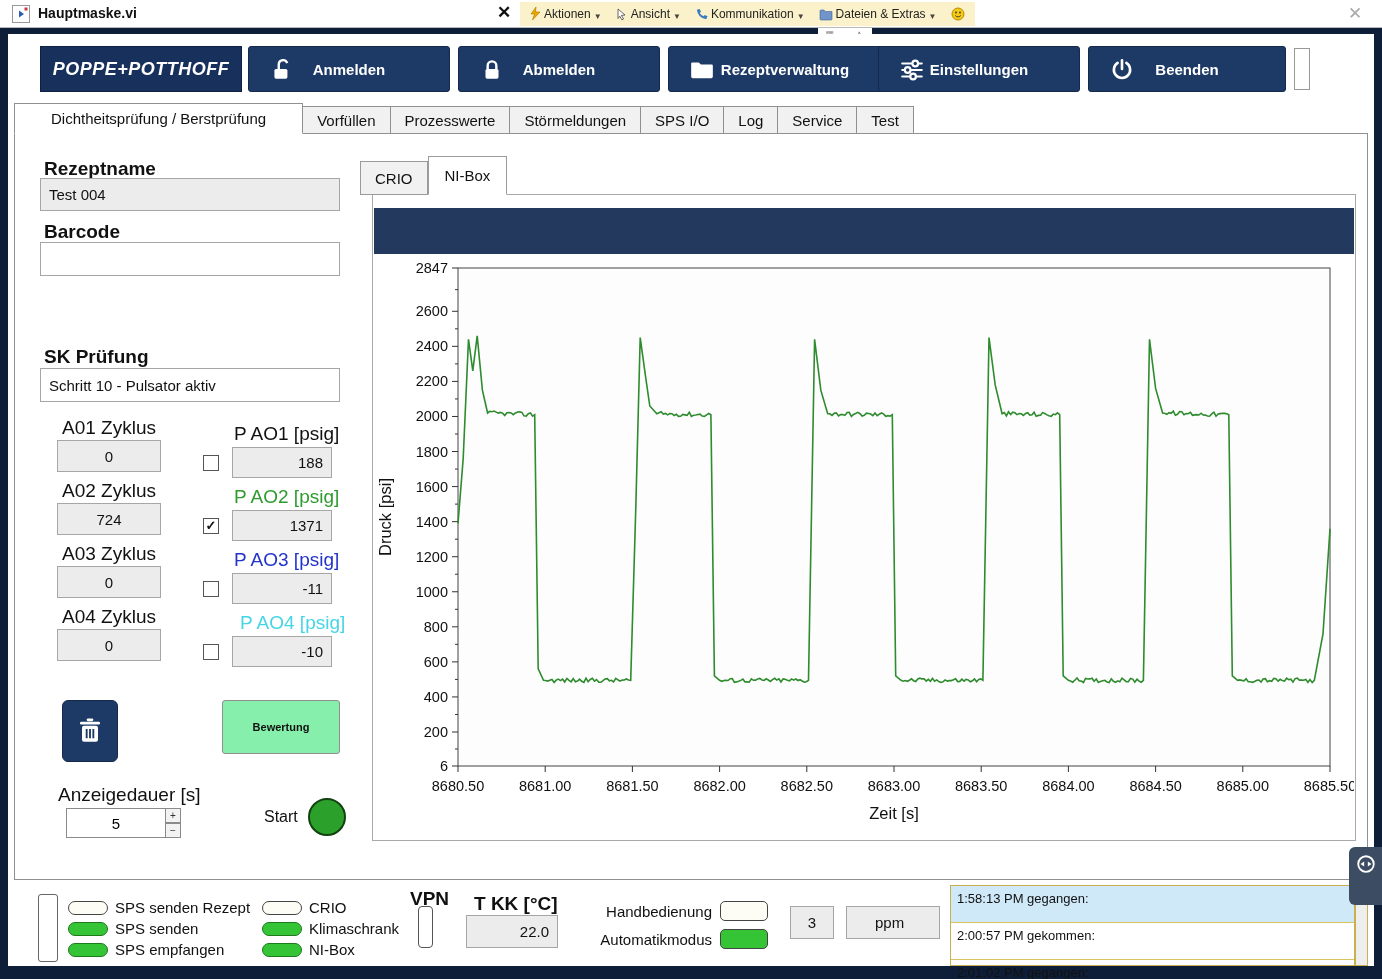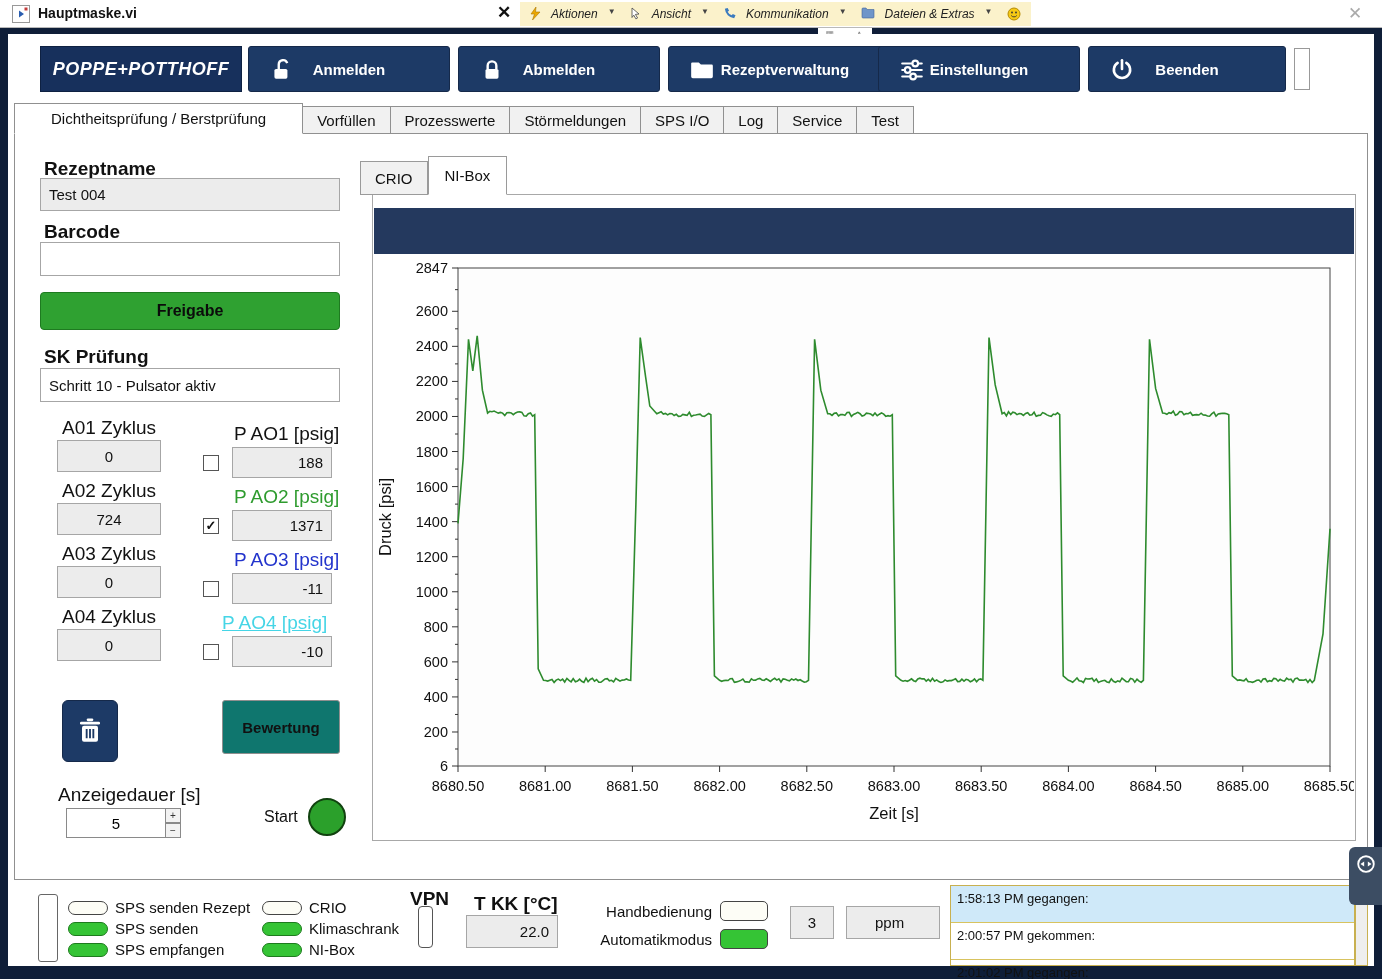--- a/index.html
+++ b/index.html
@@ -7,21 +7,21 @@
   body { font-family:"Liberation Sans", sans-serif; background:#0f1e38; }
   .app { position:relative; width:1382px; height:979px; }
   .abs { position:absolute; }
   .row { display:flex; align-items:center;justify-content:space-between; }
 
   
   .titlebar { position:absolute; left:0; top:0; width:1382px; height:28px; background:#ffffff; border-bottom:1px solid #b9b9b9; }
   .win-title { position:absolute; left:38px; top:5px; font-size:14px; font-weight:bold; color:#111; }
   .menu-close { position:absolute; left:497px; top:2px; font-size:17px; font-weight:bold; color:#111; cursor:default; }
   .menustrip { position:absolute; left:520px; top:2px; height:24px; display:flex; align-items:center; gap:14px; background:#fbf2cb; padding:0 10px; }
-  .menuitem { display:flex; align-items:flex-start; gap:10px; font-size:12px; color:#222;font-style:italic; }
+  .menuitem { display:flex; align-items:flex-end; gap:3px; font-size:12px; color:#222; }
   .caret { font-size:8px; color:#444; }
   .win-x { position:absolute; left:1348px; top:3px; font-size:17px; color:#aaa; }
   .panel-tools { position:absolute; left:818px; top:28px; width:54px; height:13px; background:#fff; color:#888; font-size:9px; text-align:center; line-height:13px; letter-spacing:2px; }
 
   
   .main-panel { position:absolute; left:8px; top:34px; width:1366px; height:932px; background:#ffffff; }
 
   
   .brand { position:absolute; left:40px; top:46px; width:202px; height:46px; background:#17305c; color:#fff; display:flex; align-items:center; justify-content:center; font-weight:bold; font-style:italic; font-size:18px; letter-spacing:0.5px; border:1px solid #0e2142; }
   .navy-btn { position:absolute; top:46px; height:46px; background:#1d3a66; border:1px solid #15294a; border-radius:3px; color:#fff; }
@@ -37,21 +37,21 @@
 
   .content-box { position:absolute; left:14px; top:133px; width:1354px; height:747px; background:#fff; border:1px solid #909090; }
 
   
   .label { font-size:19px; color:#111; }
   .field { background:#ececec; border:1px solid #a6a6a6; font-size:15px; color:#111; display:flex; align-items:center; padding:0 8px; }
   .field.white { background:#fff; }
   .field.center { justify-content:center; }
   .field.right { justify-content:flex-end; }
   .green-btn { position:absolute; background:#2fa131; border:1px solid #1e7a20; border-radius:4px; display:flex; align-items:center; justify-content:center; font-size:16px; font-weight:bold; color:#0b0b0b; }
-  .gray-btn { position:absolute; background:#0f766e; border:1px solid #8f8f8f; border-radius:3px; display:flex; align-items:center; justify-content:center; font-size:15px; font-weight:bold; color:#111; }
+  .gray-btn { position:absolute; background:#86efac; border:1px solid #8f8f8f; border-radius:3px; display:flex; align-items:center; justify-content:center; font-size:11px; font-weight:bold; color:#111; }
   .checkbox { position:absolute; width:16px; height:16px; background:#fff; border:1px solid #555; font-size:13px; line-height:14px; text-align:center; color:#111; }
   .checkbox.checked::after { content:"✓"; font-weight:bold; }
   .trash-btn { position:absolute; left:62px; top:700px; width:56px; height:62px; background:#1d3a66; border:1px solid #15294a; border-radius:6px; display:flex; align-items:center; justify-content:center; }
   .spinner-wrap { position:absolute; left:66px; top:808px; display:flex; }
   .spin-input { width:100px; height:30px; border:1px solid #8a8a8a; font-size:15px; text-align:center; font-family:"Liberation Sans",sans-serif; }
   .spin-btns { display:flex; flex-direction:column; }
   .spin-btn { width:15px; height:15px; border:1px solid #8a8a8a; border-left:none; background:#f2f2f2; font-size:10px; line-height:13px; text-align:center; color:#333; }
   .start-led { position:absolute; left:308px; top:798px; width:38px; height:38px; border-radius:50%; background:#2ba02b; border:2px solid #11420f; }
 
   
@@ -199,21 +199,20 @@
   </div>
 
   <div class="content-box"></div>
 
   <span class="abs label" style="left:44px; top:158px; font-weight:bold;">Rezeptname</span>
   <div class="abs field" style="left:40px; top:178px; width:300px; height:33px;">Test 004</div>
 
   <span class="abs label" style="left:44px; top:221px; font-weight:bold;">Barcode</span>
   <input class="abs field white" style="left: 40px; top: 242px; width: 300px; height: 34px; font-family: &quot;Liberation Sans&quot;, sans-serif;" value="">
 
-  <div class="green-btn" style="left:40px; top:292px; width:300px; height:38px;">Freigabe</div>
 
   <span class="abs label" style="left:44px; top:346px; font-weight:bold;">SK Prüfung</span>
   <div class="abs field white" style="left:40px; top:368px; width:300px; height:34px;">Schritt 10 - Pulsator aktiv</div>
 
   <span class="abs label" style="left:62px; top:417px;">A01 Zyklus</span>
   <div class="abs field center" style="left:57px; top:440px; width:104px; height:32px;">0</div>
   <span class="abs label" style="left:62px; top:480px;">A02 Zyklus</span>
   <div class="abs field center" style="left:57px; top:503px; width:104px; height:32px;">724</div>
   <span class="abs label" style="left:62px; top:543px;">A03 Zyklus</span>
   <div class="abs field center" style="left:57px; top:566px; width:104px; height:32px;">0</div>
@@ -225,21 +224,21 @@
   <div class="abs field right" style="left:232px; top:447px; width:100px; height:31px;">188</div>
 
   <span class="abs label" style="left: 234px; top: 486px; color: rgb(46, 155, 46);">P AO2 [psig]</span>
   <span class="checkbox checked" style="left:203px; top:518px;"></span>
   <div class="abs field right" style="left:232px; top:510px; width:100px; height:31px;">1371</div>
 
   <span class="abs label" style="left: 234px; top: 549px; color: rgb(34, 51, 204);">P AO3 [psig]</span>
   <span class="checkbox" style="left:203px; top:581px;"></span>
   <div class="abs field right" style="left:232px; top:573px; width:100px; height:31px;">-11</div>
 
-  <span class="abs label" style="left: 222px; top: 612px; color: rgb(69, 213, 230); text-decoration: underline;">P AO4 [psig]</span>
+  <span class="abs label" style="left: 240px; top: 612px; color: rgb(69, 213, 230);">P AO4 [psig]</span>
   <span class="checkbox" style="left:203px; top:644px;"></span>
   <div class="abs field right" style="left:232px; top:636px; width:100px; height:31px;">-10</div>
 
   <div class="trash-btn">
     <svg width="32" height="36" viewBox="0 0 24 24">
       <rect x="6" y="8" width="12" height="12" rx="1.5" fill="#fff"></rect>
       <rect x="4.5" y="5" width="15" height="2.2" rx="1" fill="#fff"></rect>
       <rect x="9.5" y="2.6" width="5" height="2" rx="1" fill="#fff"></rect>
       <path d="M9.5 10.5v7M12 10.5v7M14.5 10.5v7" stroke="#1d3a66" stroke-width="1.4"></path>
     </svg>

